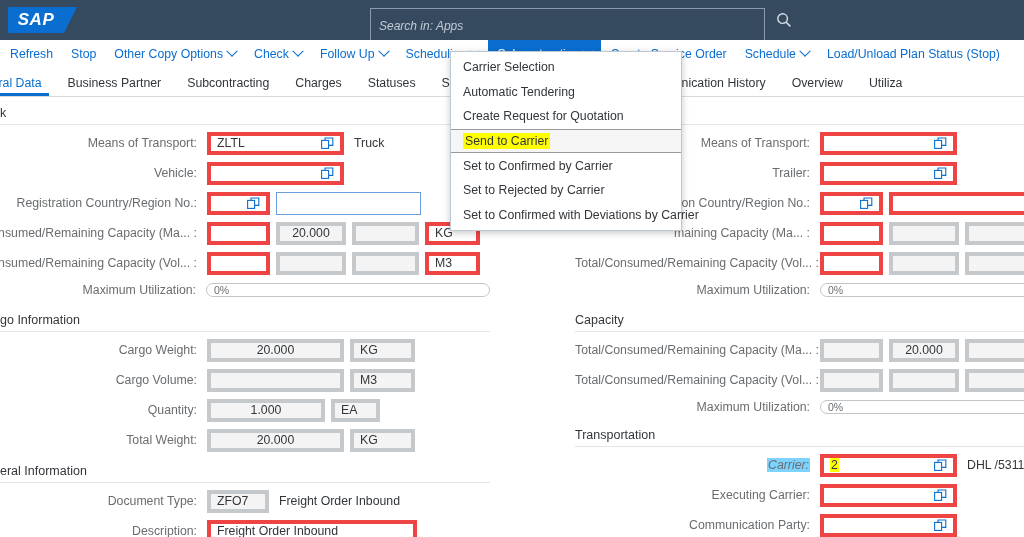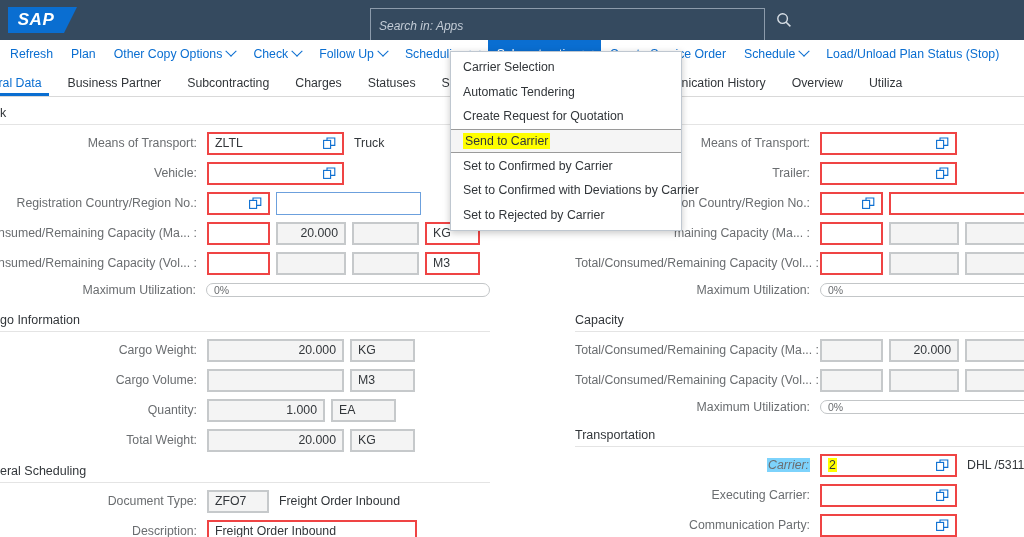--- a/index.html
+++ b/index.html
@@ -211,35 +211,35 @@
     padding-right: 10px;
     white-space: nowrap;
     overflow: hidden;
   }
   .col-right .lbl { width: 245px; }
   .lbl.hl-label .hl { background: #7dd3fc; padding: 2px 1px; font-style: italic; }
 
   
   .fld {
     height: 23px;
-    border: 2px solid #ef4444;
+    border: 4px solid #ef4444;
     background: #ffffff;
     font-size: 12.3px;
     color: #32363a;
     padding: 0 6px;
     font-family: "Liberation Sans", sans-serif;
     outline: none;
     position: relative;
     display: flex;
     align-items: center;
   }
   .fld.ro { background: #f4f4f4; border-color: #c6c9cb; }
   .fld.focus { border: 1px solid #6ca0dd; }
   .fld .val { flex: 1; overflow: hidden; white-space: nowrap; }
-  .fld .val.right { text-align: right; }
+  .fld .val.right { text-align: center; }
   .fld .val.hlval { background: #ffff00; flex: 0 0 auto; padding: 0 1px; }
   .vh {
     width: 13px; height: 13px;
     flex: 0 0 auto;
     margin-left: 4px;
     cursor: pointer;
   }
   .vh svg { display: block; }
 
   .suffix {
@@ -277,21 +277,21 @@
         <line x1="10.2" y1="10.2" x2="14.4" y2="14.4" stroke="#d8dfe6" stroke-width="1.5"></line>
       </svg>
   </div>
 </div>
 
 <div class="toolbar" id="toolbar">
     <div class="tb-item">
       <span>Refresh</span>
     </div>
     <div class="tb-item">
-      <span>Plan</span>
+      <span>Stop</span>
     </div>
     <div class="tb-item">
       <span>Other Copy Options</span>
       <span class="caret"></span>
     </div>
     <div class="tb-item">
       <span>Check</span>
       <span class="caret"></span>
     </div>
     <div class="tb-item">
@@ -451,37 +451,37 @@
           <span class="val">M3</span>
         </div>
     </div>
 
     <div class="row">
       <div class="lbl">Quantity:</div>
       <div class="fld ro" style="width:118px">
           <span class="val right">1.000</span>
         </div>
       <div class="gap6"></div>
-      <div class="fld ro" style="width:65px">
+      <div class="fld ro" style="width:49px">
           <span class="val">EA</span>
         </div>
     </div>
 
     <div class="row">
       <div class="lbl">Total Weight:</div>
       <div class="fld ro" style="width:137px">
           <span class="val right">20.000</span>
         </div>
       <div class="gap6"></div>
       <div class="fld ro" style="width:65px">
           <span class="val">KG</span>
         </div>
     </div>
 
-    <div class="section-title" style="padding-top:6px">eral Scheduling</div>
+    <div class="section-title" style="padding-top:6px">eral Information</div>
     <div class="section-rule"></div>
 
     <div class="row">
       <div class="lbl">Document Type:</div>
       <div class="fld ro" style="width:62px">
           <span class="val">ZFO7</span>
         </div>
       <div class="suffix">Freight Order Inbound</div>
     </div>
 
@@ -675,19 +675,19 @@
       <div class="menu-item">
         <span>Create Request for Quotation</span>
       </div>
       <div class="menu-item selected">
         <span class="hl">Send to Carrier</span>
       </div>
       <div class="menu-item">
         <span>Set to Confirmed by Carrier</span>
       </div>
       <div class="menu-item">
+        <span>Set to Rejected by Carrier</span>
+      </div>
+      <div class="menu-item">
         <span>Set to Confirmed with Deviations by Carrier</span>
       </div>
-      <div class="menu-item">
-        <span>Set to Rejected by Carrier</span>
-      </div>
     </div>
 </div>
 
 </body></html>

